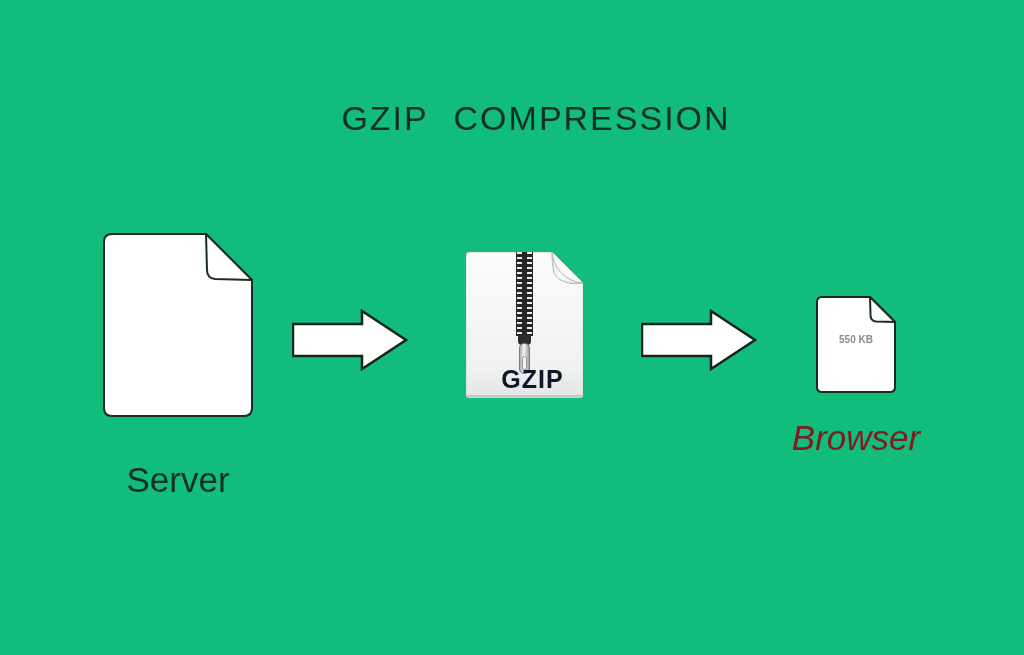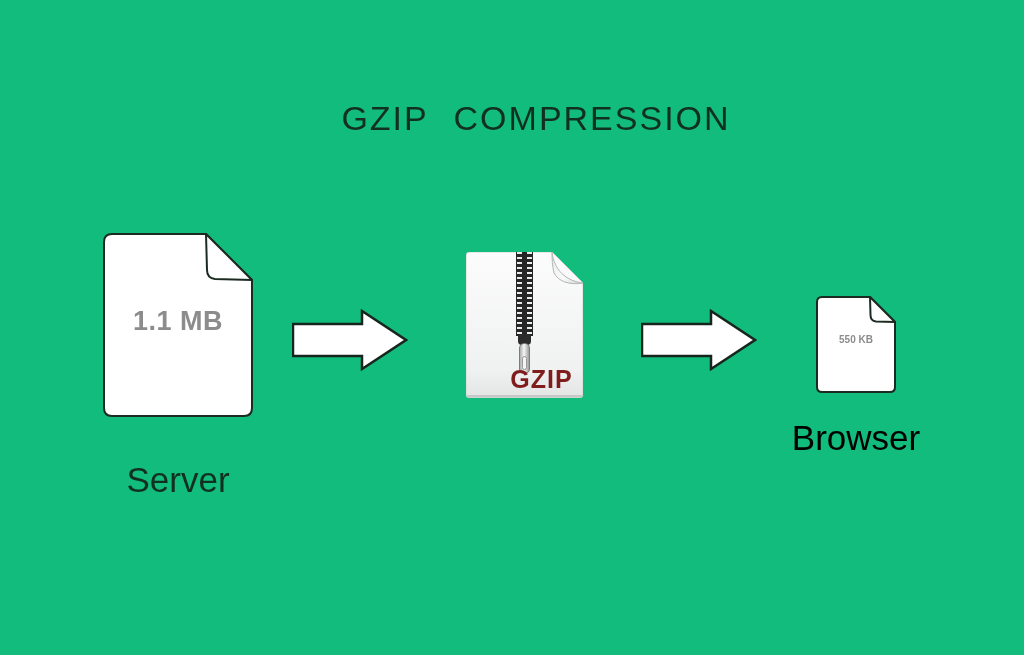--- a/index.html
+++ b/index.html
@@ -85,51 +85,50 @@
   }
   .zipper-pull::after {
     content: "";
     position: absolute;
     left: 2px; right: 2px; top: 12px; bottom: 3px;
     border-radius: 4px;
     background: #f4f4f4;
     border: 1px solid #989898;
   }
   .gzip-label {
-    left: 17px; top: 113px; width: 117px;
+    left: 8px; top: 113px; width: 117px;
     text-align: center;
     font-size: 25px; font-weight: bold;
-    color: #7f1d1d; letter-spacing: 1px;
+    color: #0f172a; letter-spacing: 1px;
   }
 
   
   .browser-doc { left: 816px; top: 296px; width: 80px; height: 97px; }
   .browser-size {
     left: 0; top: 38px; width: 80px;
     text-align: center;
     font-size: 10px; font-weight: bold;
     color: #8C8C8C;
   }
   .browser-label {
     left: 776px; top: 418px; width: 160px;
     text-align: center;
-    font-size: 35px; color: #000000;
+    font-size: 35px; color: #7f1d1d; font-style: italic;
   }
 </style>
 </head>
 <body style="background-color: rgb(18, 188, 125);">
 
 <div class="abs title">GZIP COMPRESSION</div>
 
 <div class="abs server-doc">
   <svg width="150" height="184" viewBox="0 0 150 184">
     <path d="M9,1 H103 L149,47 V175 Q149,183 141,183 H9 Q1,183 1,175 V9 Q1,1 9,1 Z" fill="#ffffff" stroke="#1C2B22" stroke-width="2"></path>
     <path d="M103,1 L104,37 Q104,45 112,46 L149,47 Z" fill="#ffffff" stroke="#1C2B22" stroke-width="2" stroke-linejoin="round"></path>
   </svg>
-  <div class="abs server-size">1.1 MB</div>
 </div>
 <div class="abs server-label">Server</div>
 
 <div class="abs arrow1">
   <svg width="116" height="62" viewBox="0 0 116 62">
     <polygon points="1,15 70,15 70,2 114,31 70,60 70,47 1,47" fill="#ffffff" stroke="#17251F" stroke-width="2.5" stroke-linejoin="miter"></polygon>
   </svg>
 </div>
 
 <div class="abs gzip-icon">

